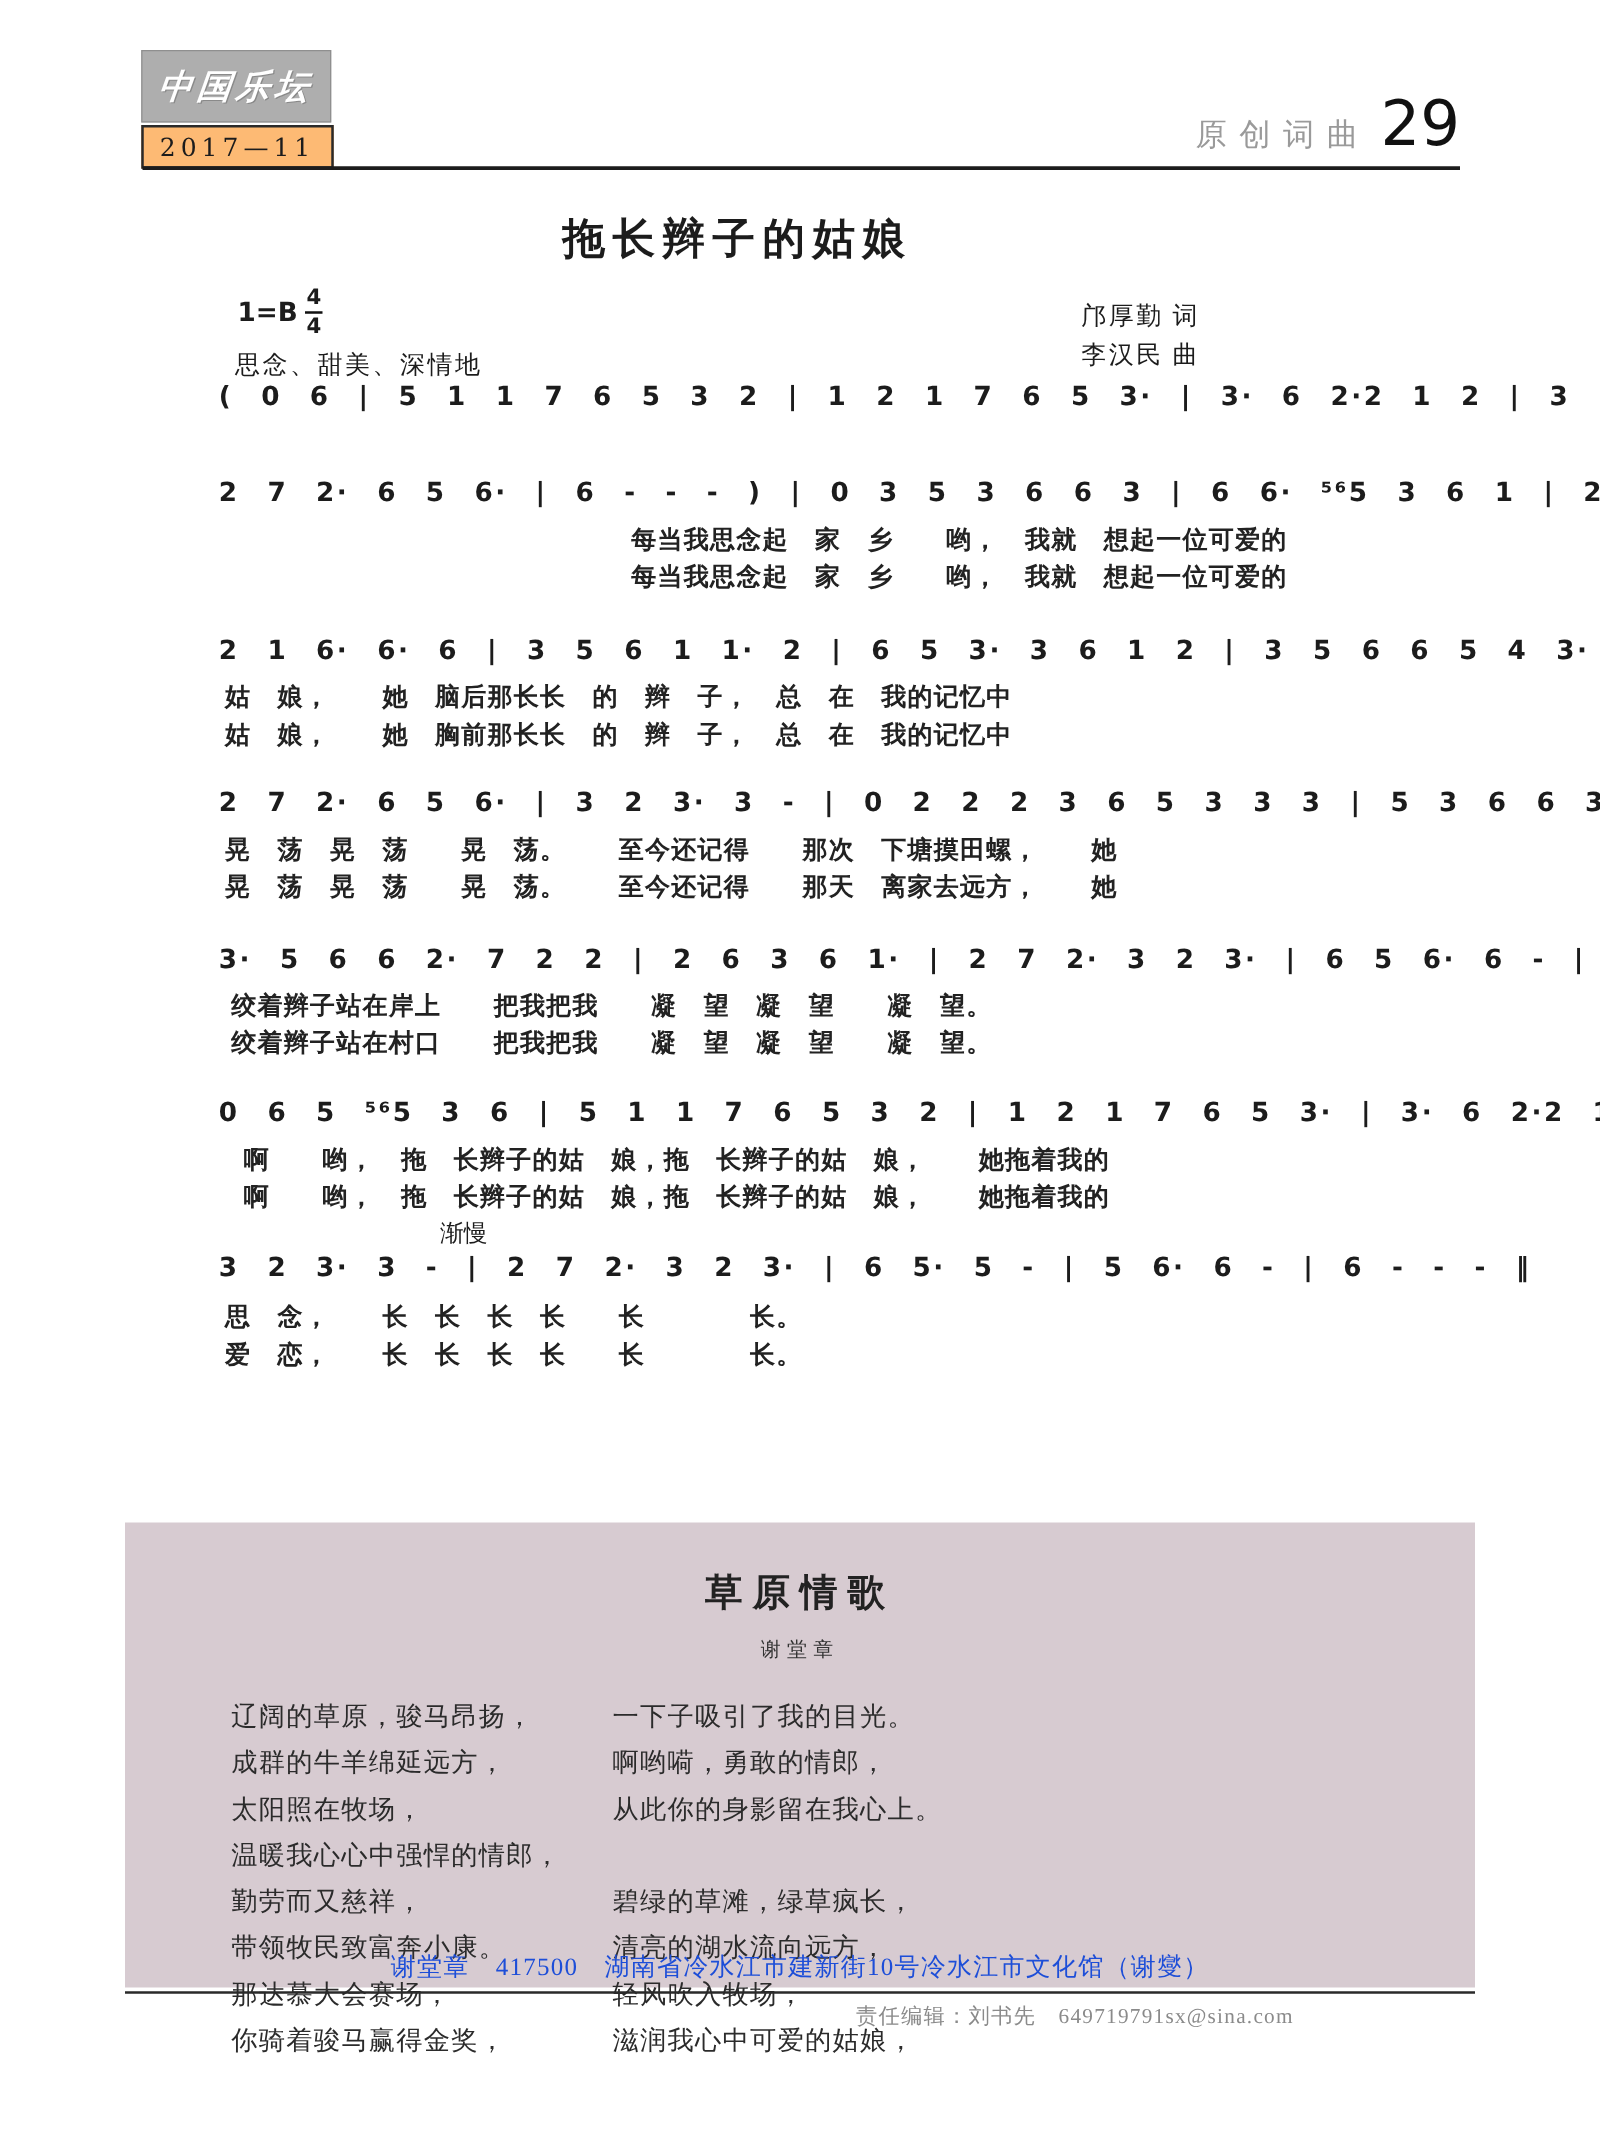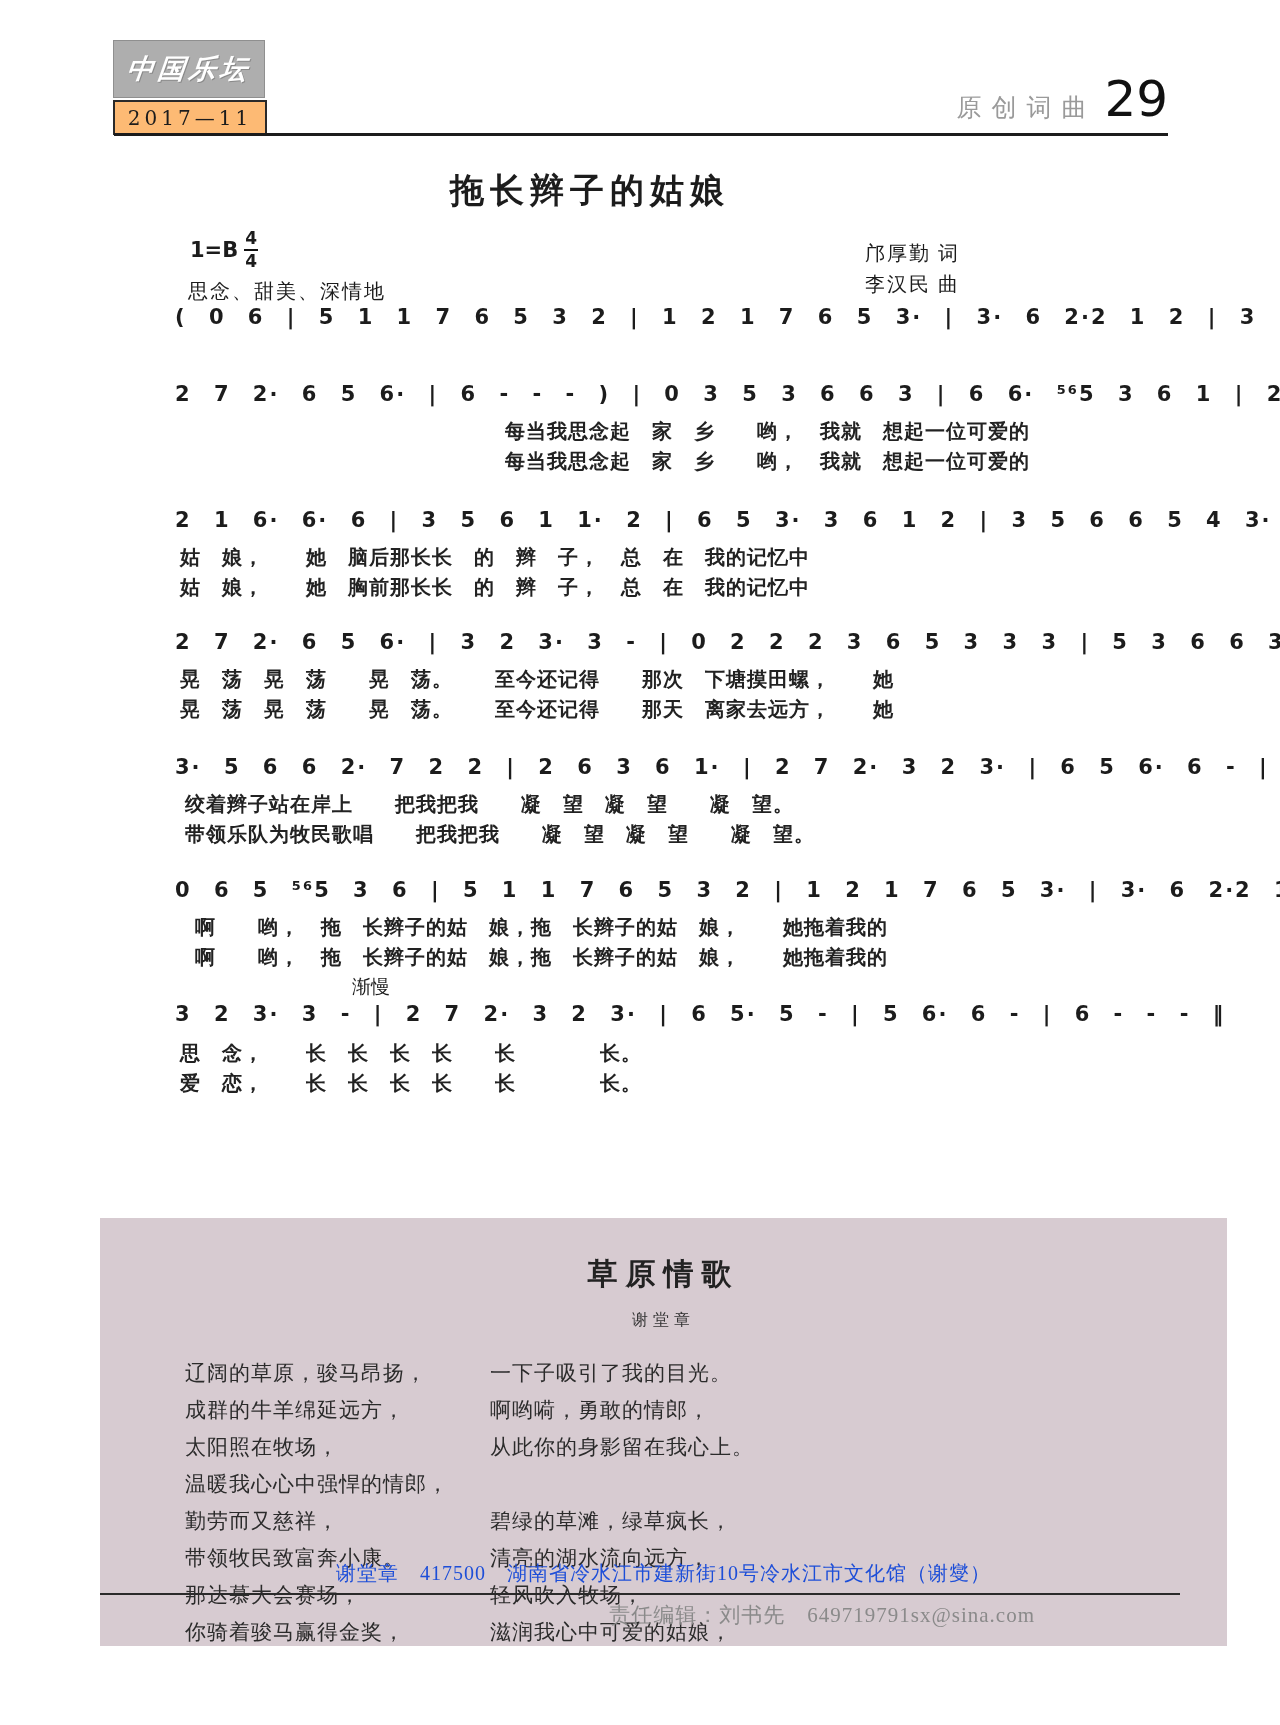--- a/index.html
+++ b/index.html
@@ -29,36 +29,36 @@
   .tempo{position:absolute;left:188px;top:278px;font-size:20px;letter-spacing:2px;}
   .credits{position:absolute;left:865px;top:238px;font-size:20px;line-height:31px;letter-spacing:2px;}
 
   
   .notation{position:absolute;left:175px;width:860px;font-family:"DejaVu Sans",sans-serif;
             font-weight:bold;font-size:21px;letter-spacing:2px;word-spacing:13px;white-space:nowrap;}
   .lyric{position:absolute;font-size:20px;letter-spacing:1px;white-space:nowrap;color:#222;font-weight:bold;}
   .tempo-change{position:absolute;left:352px;top:974px;font-size:19px;font-weight:normal;}
 
   
-  .poem-box{position:absolute;left:100px;top:1218px;width:1080px;height:428px;background:#d7cbd1;padding-left:47px;}
+  .poem-box{position:absolute;left:100px;top:1218px;width:1080px;height:372px;background:#d7cbd1;}
   .poem-title{position:absolute;left:0;top:36px;width:100%;text-align:center;font-size:30px;
               font-weight:bold;letter-spacing:8px;color:#222;}
   .poem-author{position:absolute;left:0;top:92px;width:100%;text-align:center;font-size:16px;
                letter-spacing:5px;color:#333;}
   .poem-col{position:absolute;top:137px;font-size:21px;line-height:37px;color:#2b2b2b;
             white-space:pre-line;letter-spacing:1px;}
   .poem-col.c1{left:85px;}
   .poem-col.c2{left:390px;}
   .poem-col.c3{left:700px;}
   .poem-contact{position:absolute;left:0;top:342px;width:100%;text-align:center;font-size:20px;
                 letter-spacing:1px;color:#1d4ed8;}
 
   
   .footer-rule{position:absolute;left:100px;top:1593px;width:1080px;height:2px;background:#2a2a2a;}
-  .footer-text{position:absolute;right:245px;top:1601px;font-size:21px;color:#8a8a8a;
+  .footer-text{position:absolute;right:245px;top:1601px;font-size:17px;color:#8a8a8a;
                letter-spacing:1px;font-family:"Liberation Serif",serif;}
 </style>
 </head>
 <body>
 
 <div class="page">
 
   <div class="logo-box">
     <span>中国乐坛</span>
   </div>
@@ -93,21 +93,21 @@
   <div class="notation" style="top:508px">2 1 6· 6· 6 | 3 5 6 1 1· 2 | 6 5 3· 3 6 1 2 | 3 5 6 6 5 4 3· |</div>
   <div class="lyric" style="left:180px;top:544px">姑　娘，　　她　脑后那长长　的　辫　子，　总　在　我的记忆中</div>
   <div class="lyric" style="left:180px;top:574px">姑　娘，　　她　胸前那长长　的　辫　子，　总　在　我的记忆中</div>
 
   <div class="notation" style="top:630px">2 7 2· 6 5 6· | 3 2 3· 3 - | 0 2 2 2 3 6 5 3 3 3 | 5 3 6 6 3 2 1 2 |</div>
   <div class="lyric" style="left:180px;top:666px">晃　荡　晃　荡　　晃　荡。　　至今还记得　　那次　下塘摸田螺，　　她</div>
   <div class="lyric" style="left:180px;top:696px">晃　荡　晃　荡　　晃　荡。　　至今还记得　　那天　离家去远方，　　她</div>
 
   <div class="notation" style="top:755px">3· 5 6 6 2· 7 2 2 | 2 6 3 6 1· | 2 7 2· 3 2 3· | 6 5 6· 6 - |</div>
   <div class="lyric" style="left:185px;top:791px">绞着辫子站在岸上　　把我把我　　凝　望　凝　望　　凝　望。</div>
-  <div class="lyric" style="left:185px;top:821px">带领乐队为牧民歌唱　　把我把我　　凝　望　凝　望　　凝　望。</div>
+  <div class="lyric" style="left:185px;top:821px">绞着辫子站在村口　　把我把我　　凝　望　凝　望　　凝　望。</div>
 
   <div class="notation" style="top:878px">0 6 5 ⁵⁶5 3 6 | 5 1 1 7 6 5 3 2 | 1 2 1 7 6 5 3· | 3· 6 2·2 1 2 |</div>
   <div class="lyric" style="left:195px;top:914px">啊　　哟，　拖　长辫子的姑　娘，拖　长辫子的姑　娘，　　她拖着我的</div>
   <div class="lyric" style="left:195px;top:944px">啊　　哟，　拖　长辫子的姑　娘，拖　长辫子的姑　娘，　　她拖着我的</div>
 
   <div class="tempo-change">渐慢</div>
   <div class="notation" style="top:1002px">3 2 3· 3 - | 2 7 2· 3 2 3· | 6 5· 5 - | 5 6· 6 - | 6 - - - ‖</div>
   <div class="lyric" style="left:180px;top:1040px">思　念，　　长　长　长　长　　长　　　　长。</div>
   <div class="lyric" style="left:180px;top:1070px">爱　恋，　　长　长　长　长　　长　　　　长。</div>
 

